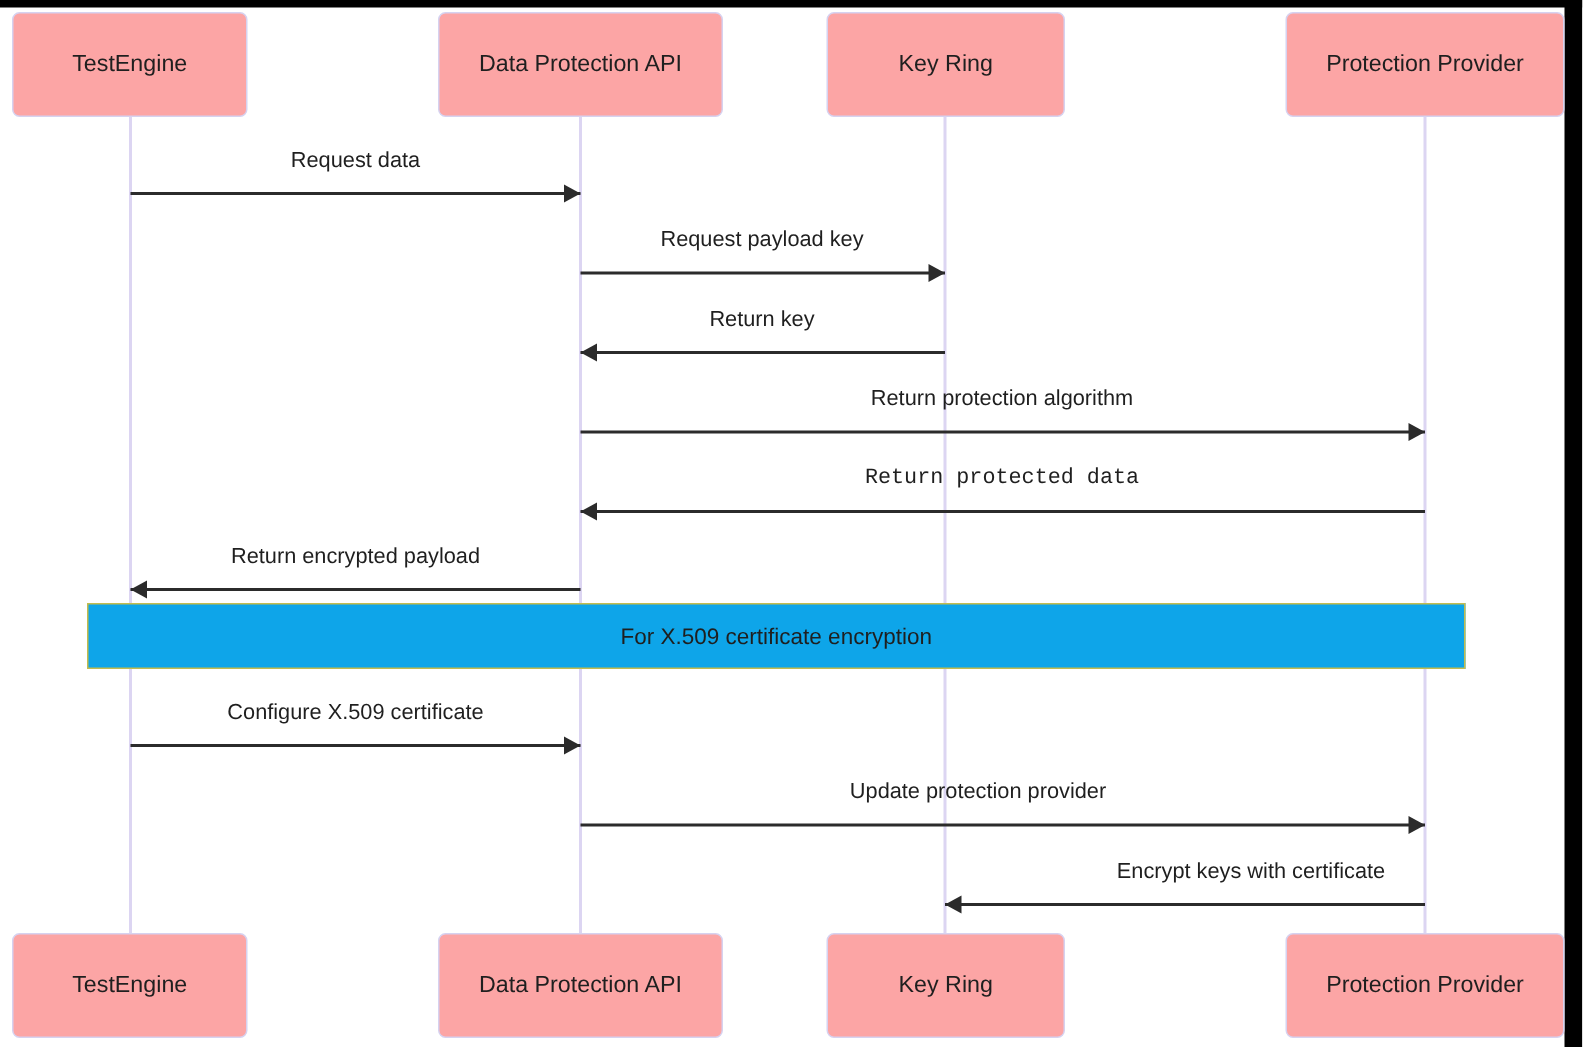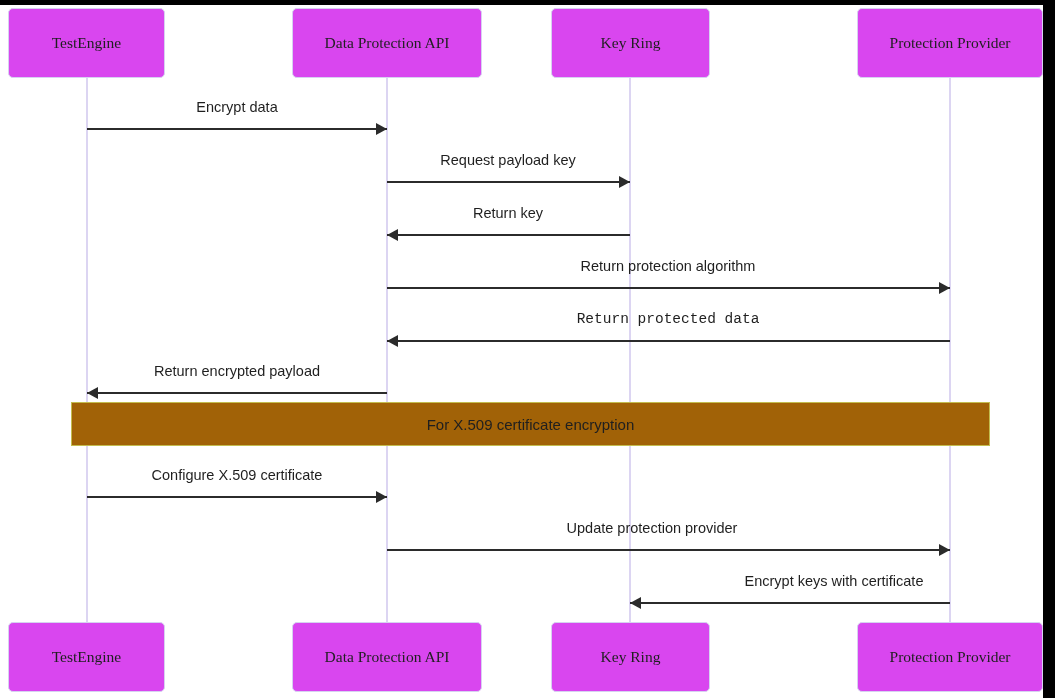--- a/index.html
+++ b/index.html
@@ -22,31 +22,30 @@
     position: absolute;
     background: #000000;
   }
   .edge-top    { left: 0;   top: 0;    width: 1055px; height: 5px; }
   .edge-right  { right: 0;  top: 0;    width: 12px;   height: 698px; }
 
   
   .actor-box {
     position: absolute;
     box-sizing: border-box;
-    background: #d946ef;
+    background: #fca5a5;
     border: 1px solid #D6D2F0;
     border-radius: 5px;
     display: flex;
     align-items: center;
     justify-content: center;
     color: #1f1f1f;
     font-size: 15.5px;
     line-height: 1;
     white-space: nowrap;
-    font-family: Liberation Serif, serif;
   }
 
   
   .lifeline {
     position: absolute;
     width: 2px;
     background: #DCD5F2;
   }
 
   
@@ -71,30 +70,29 @@
     border-top: 6px solid transparent;
     border-bottom: 6px solid transparent;
   }
   .arrow-right { border-left: 11px solid #2b2b2b; }
   .arrow-left  { border-right: 11px solid #2b2b2b; }
 
   
   .note {
     position: absolute;
     box-sizing: border-box;
-    background: #a16207;
+    background: #0ea5e9;
     border: 1.5px solid #C3BC4E;
     display: flex;
     align-items: center;
     justify-content: center;
     color: #1f1f1f;
     font-size: 15px;
     line-height: 1;
     white-space: nowrap;
-    margin-left: 13px;
   }
 </style>
 </head>
 <body>
 
 <div id="canvas">
 
   <div class="edge edge-top"></div>
   <div class="edge edge-right"></div>
 
@@ -116,21 +114,21 @@
         <span>Key Ring</span>
       </div>
       <div class="actor-box" style="left: 857px; top: 8px; width: 186px; height: 70px;">
         <span>Protection Provider</span>
       </div>
     </div>
 
   <div id="messages">
       <div class="msg" style="left: 87px; top: 128px; width: 300px;"></div>
       <div class="arrowhead arrow-right" style="top: 123px; left: 376px;"></div>
-      <div class="msg-label" style="left: 237px; top: 100px;">Encrypt data</div>
+      <div class="msg-label" style="left: 237px; top: 100px;">Request data</div>
       <div class="msg" style="left: 387px; top: 181px; width: 243px;"></div>
       <div class="arrowhead arrow-right" style="top: 176px; left: 619px;"></div>
       <div class="msg-label" style="left: 508px; top: 153px;">Request payload key</div>
       <div class="msg" style="left: 387px; top: 234px; width: 243px;"></div>
       <div class="arrowhead arrow-left" style="top: 229px; left: 387px;"></div>
       <div class="msg-label" style="left: 508px; top: 206px;">Return key</div>
       <div class="msg" style="left: 387px; top: 287px; width: 563px;"></div>
       <div class="arrowhead arrow-right" style="top: 282px; left: 939px;"></div>
       <div class="msg-label" style="left: 668px; top: 259px;">Return protection algorithm</div>
       <div class="msg" style="left: 387px; top: 340px; width: 563px;"></div>

